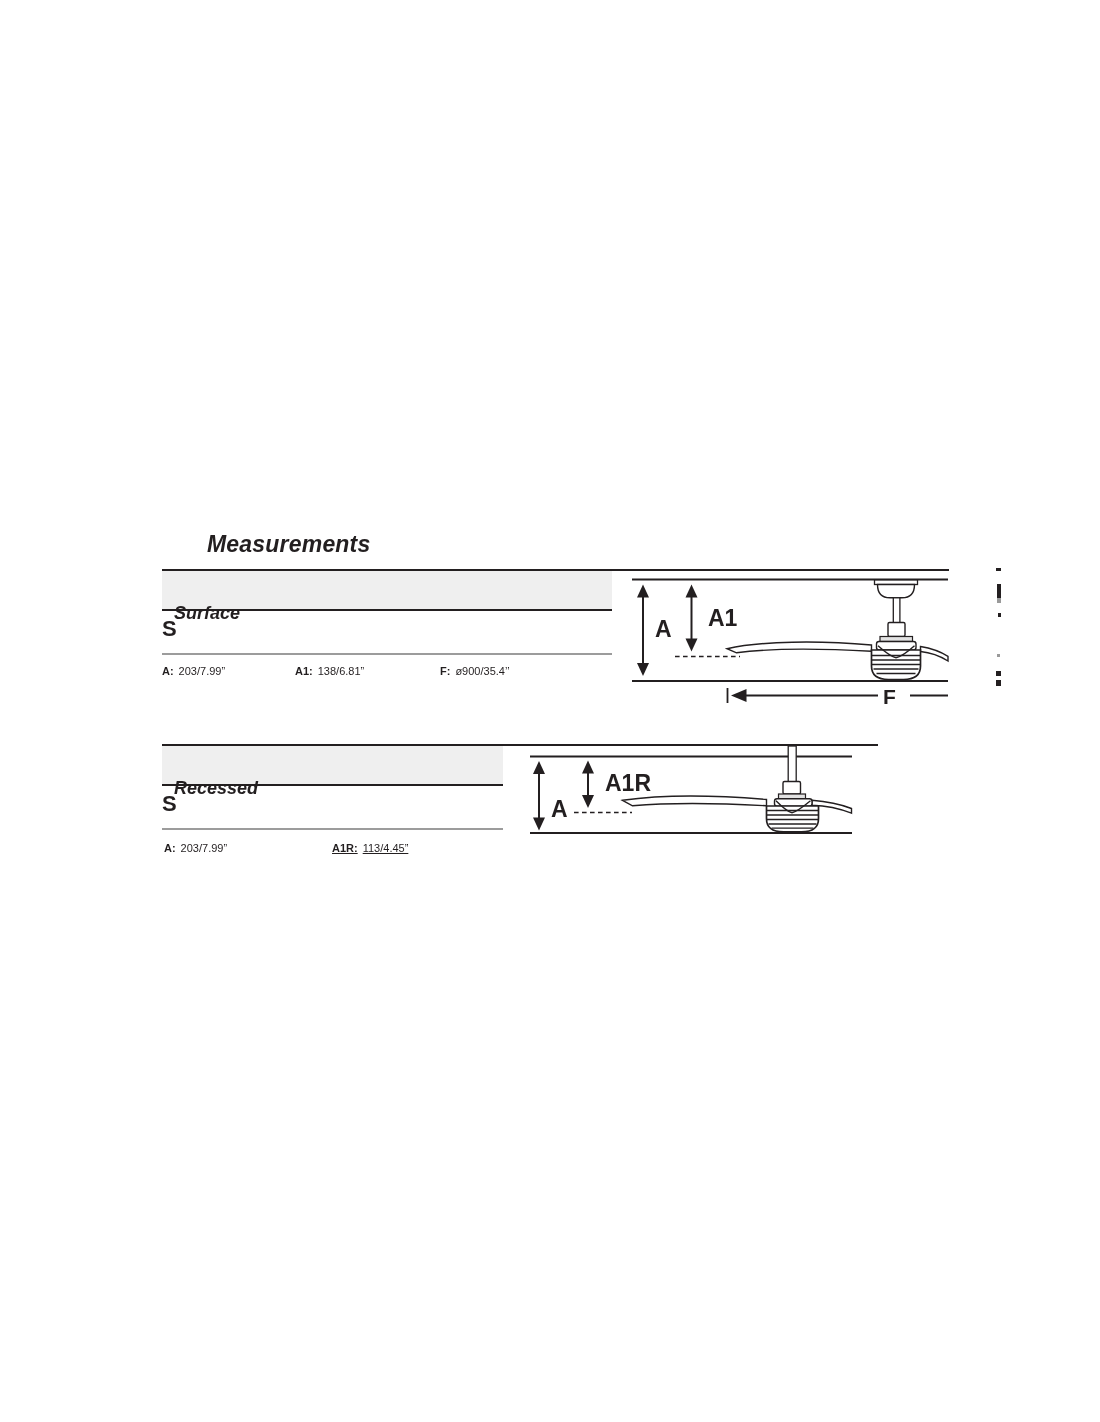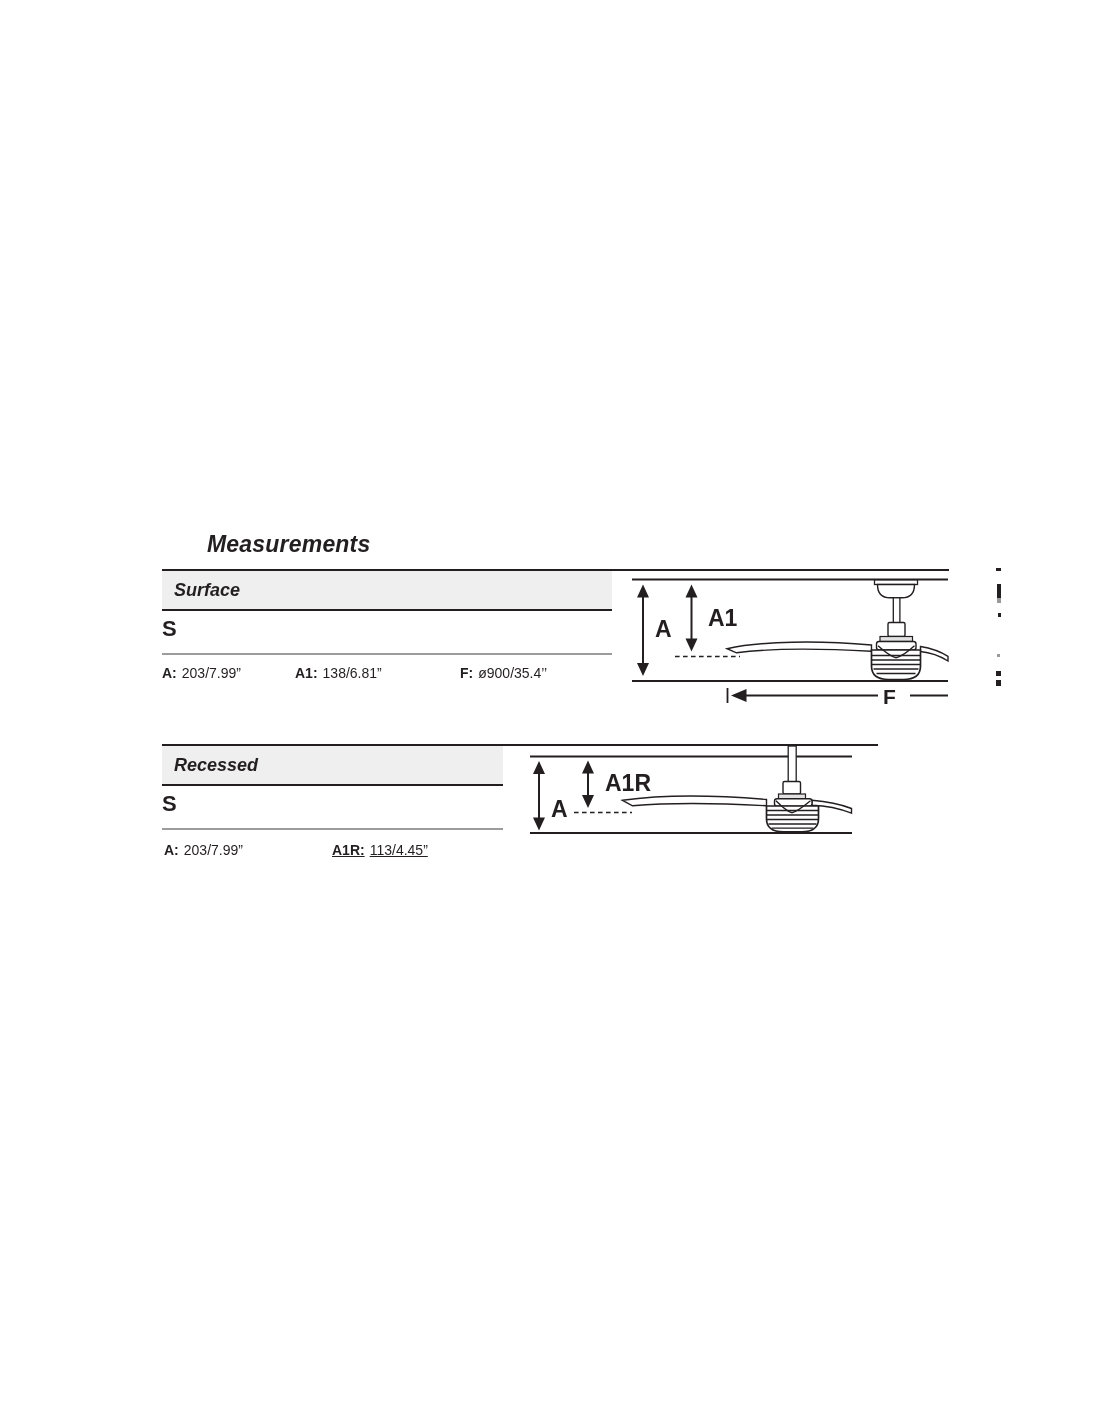--- a/index.html
+++ b/index.html
@@ -19,27 +19,28 @@
     font-style:italic;
     letter-spacing:.2px;
   }
   .band{background:#efefef;}
   .rule-black{background:#231f20;}
   .rule-gray{background:#9c9c9c;}
   .band-header{
     font-size:18px;
     font-weight:bold;
     font-style:italic;
+    margin-top:23px;
   }
   .model{
     font-size:22px;
     font-weight:bold;
   }
   .spec{
-    font-size:14px;
+    font-size:11px;
     white-space:nowrap;
   }
   .spec b{font-weight:bold;margin-right:5px;}
   .frag{background:#231f20;}
   .frag.gray{background:#9a9a9a;}
   svg text{
     font-family:"Liberation Sans","DejaVu Sans",sans-serif;
     font-weight:bold;
     fill:#231f20;
   }
@@ -57,21 +58,21 @@
 
   <div class="abs band" style="left:162px;top:571px;width:450px;height:38px;"></div>
   <div class="abs band-header" style="left:174px;top:580px;">Surface</div>
   <div class="abs rule-black" style="left:162px;top:609px;width:450px;height:2px;"></div>
 
   <div class="abs model" style="left:162px;top:616px;">S</div>
   <div class="abs rule-gray" style="left:162px;top:653px;width:450px;height:2px;"></div>
 
   <div class="abs spec" style="left:162px;top:665px;"><b>A:</b><span>203/7.99”</span></div>
   <div class="abs spec" style="left:295px;top:665px;"><b>A1:</b><span>138/6.81”</span></div>
-  <div class="abs spec" style="left:440px;top:665px;margin-left:20px;"><b>F:</b><span>ø900/35.4’’</span></div>
+  <div class="abs spec" style="left:440px;top:665px;"><b>F:</b><span>ø900/35.4’’</span></div>
 
   <svg class="abs" style="left:620px;top:560px;" width="335" height="150" viewBox="620 560 335 150">
 
     <path d="M632,579.5 H948" stroke="#231f20" stroke-width="1.8" fill="none"></path>
     <path d="M632,681 H948" stroke="#231f20" stroke-width="1.8" fill="none"></path>
 
     <g>
       <line x1="643" y1="592" x2="643" y2="669" stroke="#231f20" stroke-width="2"></line>
       <polygon points="643,584.5 637,597.5 649,597.5" fill="#231f20"></polygon>
       <polygon points="643,676 637,663 649,663" fill="#231f20"></polygon>

